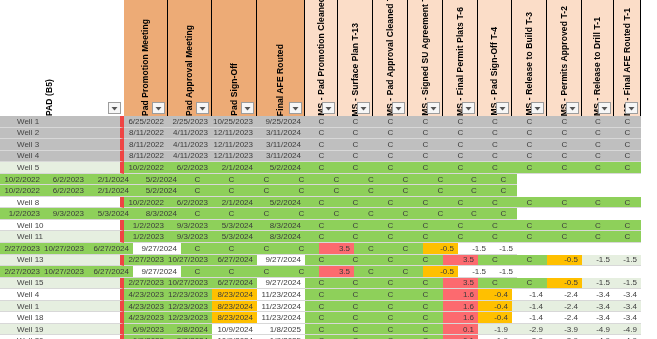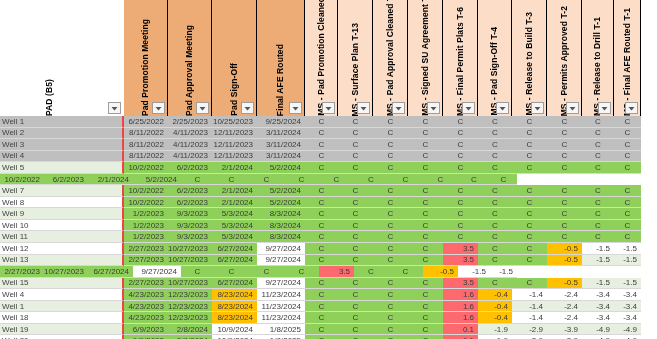--- a/index.html
+++ b/index.html
@@ -88,24 +88,24 @@
   .cell {
     font-size: 8px;
     color: #3c3c3c;
     display: flex;
     align-items: center;
     overflow: hidden;
     white-space: nowrap;
     border-bottom: 1px solid #d8d8d8;
   }
   .cell.name {
-    padding-left: 2px;
+    padding-left: 17px;
     justify-content: flex-start;
     color: #444;
-    border-right: 2px solid #ef4444;
+    border-right: 4px solid #ef4444;
   }
   .cell.num {
     justify-content: flex-end;
     padding-right: 4px;
   }
   .cell.ctr { justify-content: center; }
 
   
   .f-gray   { background: #bfbfbf; }
   .f-green  { background: #8ed05a; }
@@ -342,21 +342,20 @@
         <div class="cell ctr f-green" style="width: 35px; min-width: 35px;">C</div>
         <div class="cell ctr f-green" style="width: 35px; min-width: 35px;">C</div>
         <div class="cell ctr f-green" style="width: 35px; min-width: 35px;">C</div>
         <div class="cell ctr f-green" style="width: 34px; min-width: 34px;">C</div>
         <div class="cell ctr f-green" style="width: 35px; min-width: 35px;">C</div>
         <div class="cell ctr f-green" style="width: 35px; min-width: 35px;">C</div>
         <div class="cell ctr f-green" style="width: 32px; min-width: 32px;">C</div>
         <div class="cell ctr f-green" style="width: 27px; min-width: 27px;">C</div>
       </div>
       <div class="row">
-        <div class="cell name f-pale" style="width: 124px; min-width: 124px;">Well 7</div>
         <div class="cell num f-green" style="width: 44px; min-width: 44px;">10/2/2022</div>
         <div class="cell num f-green" style="width: 44px; min-width: 44px;">6/2/2023</div>
         <div class="cell num f-green" style="width: 45px; min-width: 45px;">2/1/2024</div>
         <div class="cell num f-green" style="width: 48px; min-width: 48px;">5/2/2024</div>
         <div class="cell ctr f-green" style="width: 33px; min-width: 33px;">C</div>
         <div class="cell ctr f-green" style="width: 35px; min-width: 35px;">C</div>
         <div class="cell ctr f-green" style="width: 35px; min-width: 35px;">C</div>
         <div class="cell ctr f-green" style="width: 35px; min-width: 35px;">C</div>
         <div class="cell ctr f-green" style="width: 35px; min-width: 35px;">C</div>
         <div class="cell ctr f-green" style="width: 34px; min-width: 34px;">C</div>
@@ -376,21 +375,20 @@
         <div class="cell ctr f-green" style="width: 35px; min-width: 35px;">C</div>
         <div class="cell ctr f-green" style="width: 35px; min-width: 35px;">C</div>
         <div class="cell ctr f-green" style="width: 35px; min-width: 35px;">C</div>
         <div class="cell ctr f-green" style="width: 34px; min-width: 34px;">C</div>
         <div class="cell ctr f-green" style="width: 35px; min-width: 35px;">C</div>
         <div class="cell ctr f-green" style="width: 35px; min-width: 35px;">C</div>
         <div class="cell ctr f-green" style="width: 32px; min-width: 32px;">C</div>
         <div class="cell ctr f-green" style="width: 27px; min-width: 27px;">C</div>
       </div>
       <div class="row">
-        <div class="cell name f-pale" style="width: 124px; min-width: 124px;">Well 9</div>
         <div class="cell num f-green" style="width: 44px; min-width: 44px;">1/2/2023</div>
         <div class="cell num f-green" style="width: 44px; min-width: 44px;">9/3/2023</div>
         <div class="cell num f-green" style="width: 45px; min-width: 45px;">5/3/2024</div>
         <div class="cell num f-green" style="width: 48px; min-width: 48px;">8/3/2024</div>
         <div class="cell ctr f-green" style="width: 33px; min-width: 33px;">C</div>
         <div class="cell ctr f-green" style="width: 35px; min-width: 35px;">C</div>
         <div class="cell ctr f-green" style="width: 35px; min-width: 35px;">C</div>
         <div class="cell ctr f-green" style="width: 35px; min-width: 35px;">C</div>
         <div class="cell ctr f-green" style="width: 35px; min-width: 35px;">C</div>
         <div class="cell ctr f-green" style="width: 34px; min-width: 34px;">C</div>
@@ -427,21 +425,20 @@
         <div class="cell ctr f-green" style="width: 35px; min-width: 35px;">C</div>
         <div class="cell ctr f-green" style="width: 35px; min-width: 35px;">C</div>
         <div class="cell ctr f-green" style="width: 35px; min-width: 35px;">C</div>
         <div class="cell ctr f-green" style="width: 34px; min-width: 34px;">C</div>
         <div class="cell ctr f-green" style="width: 35px; min-width: 35px;">C</div>
         <div class="cell ctr f-green" style="width: 35px; min-width: 35px;">C</div>
         <div class="cell ctr f-green" style="width: 32px; min-width: 32px;">C</div>
         <div class="cell ctr f-green" style="width: 27px; min-width: 27px;">C</div>
       </div>
       <div class="row">
-        <div class="cell name f-white" style="width: 124px; min-width: 124px;">Well 12</div>
         <div class="cell num f-green" style="width: 44px; min-width: 44px;">2/27/2023</div>
         <div class="cell num f-green" style="width: 44px; min-width: 44px;">10/27/2023</div>
         <div class="cell num f-green" style="width: 45px; min-width: 45px;">6/27/2024</div>
         <div class="cell num f-white" style="width: 48px; min-width: 48px;">9/27/2024</div>
         <div class="cell ctr f-green" style="width: 33px; min-width: 33px;">C</div>
         <div class="cell ctr f-green" style="width: 35px; min-width: 35px;">C</div>
         <div class="cell ctr f-green" style="width: 35px; min-width: 35px;">C</div>
         <div class="cell ctr f-green" style="width: 35px; min-width: 35px;">C</div>
         <div class="cell num f-red" style="width: 35px; min-width: 35px;">3.5</div>
         <div class="cell ctr f-green" style="width: 34px; min-width: 34px;">C</div>

